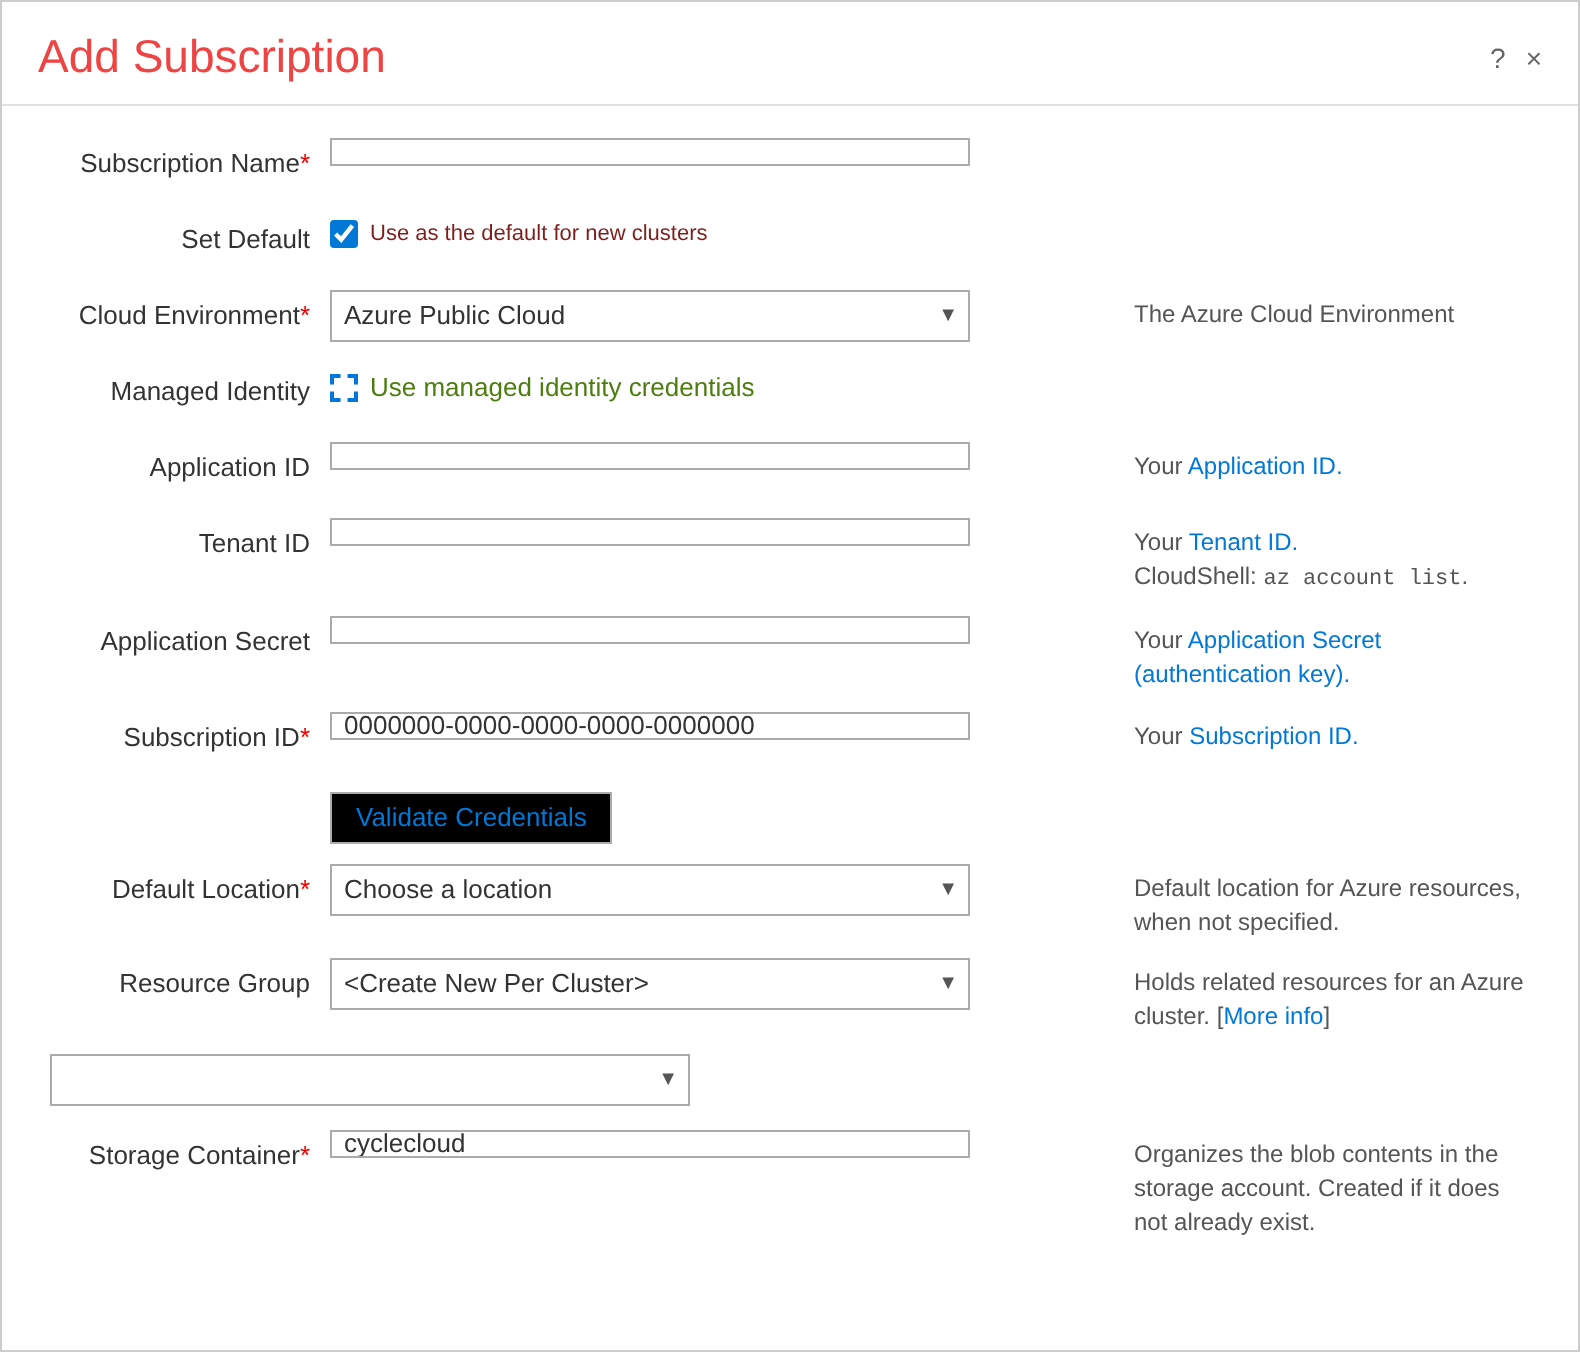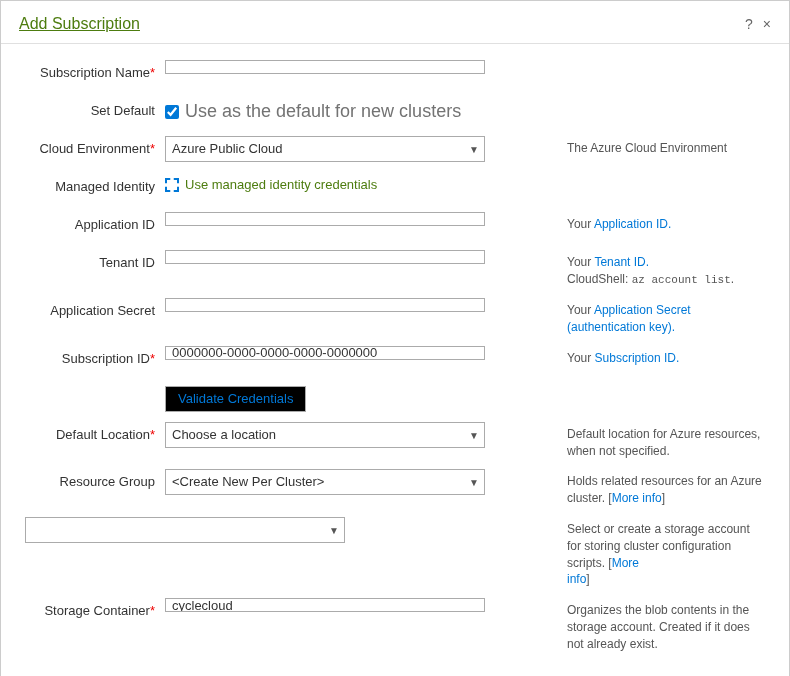--- a/index.html
+++ b/index.html
@@ -22,24 +22,23 @@
       flex-direction: column;
     }
     .dialog-header {
       display: flex;
       align-items: center;
       justify-content: space-between;
       padding: 14px 18px 10px 18px;
       border-bottom: 1px solid #e0e0e0;
     }
     .dialog-title {
-      font-size: 16px;
+      font-size: 23px;
       font-weight: 300;
-      color: #4d7c0f;
-      text-decoration: underline;
+      color: #ef4444;
     }
     .dialog-header-icons {
       display: flex;
       gap: 10px;
       color: #666;
     }
     .header-icon {
       cursor: pointer;
       font-size: 14px;
       color: #666;
@@ -104,22 +103,22 @@
       align-items: center;
       gap: 6px;
       padding-top: 3px;
     }
     .checkbox-row input[type="checkbox"] {
       width: 14px;
       height: 14px;
       accent-color: #0078d7;
     }
     .checkbox-label {
-      font-size: 18px;
-      color: #737373;
+      font-size: 11px;
+      color: #7f1d1d;
     }
     .select-wrapper {
       position: relative;
       width: 320px;
     }
     select {
       width: 100%;
       height: 26px;
       border: 1px solid #ababab;
       padding: 0 24px 1px 6px;
@@ -322,23 +321,20 @@
 
     <div class="form-row">
       <div class="form-control-area">
         <div class="select-wrapper">
           <select>
             <option value=""></option>
           </select>
           <span class="select-arrow">▼</span>
         </div>
       </div>
-      <div class="form-hint">
-        Select or create a storage account for storing cluster configuration scripts. [<a href="#">More</a><br><a href="#">info</a>]
-      </div>
     </div>
 
     <div class="form-row">
       <div class="form-label">
         <span>Storage Container</span><span class="required-star">*</span>
       </div>
       <div class="form-control-area">
         <input type="text" class="full-width-input" value="cyclecloud" style="">
       </div>
       <div class="form-hint">Organizes the blob contents in the storage account. Created if it does not already exist.</div>

